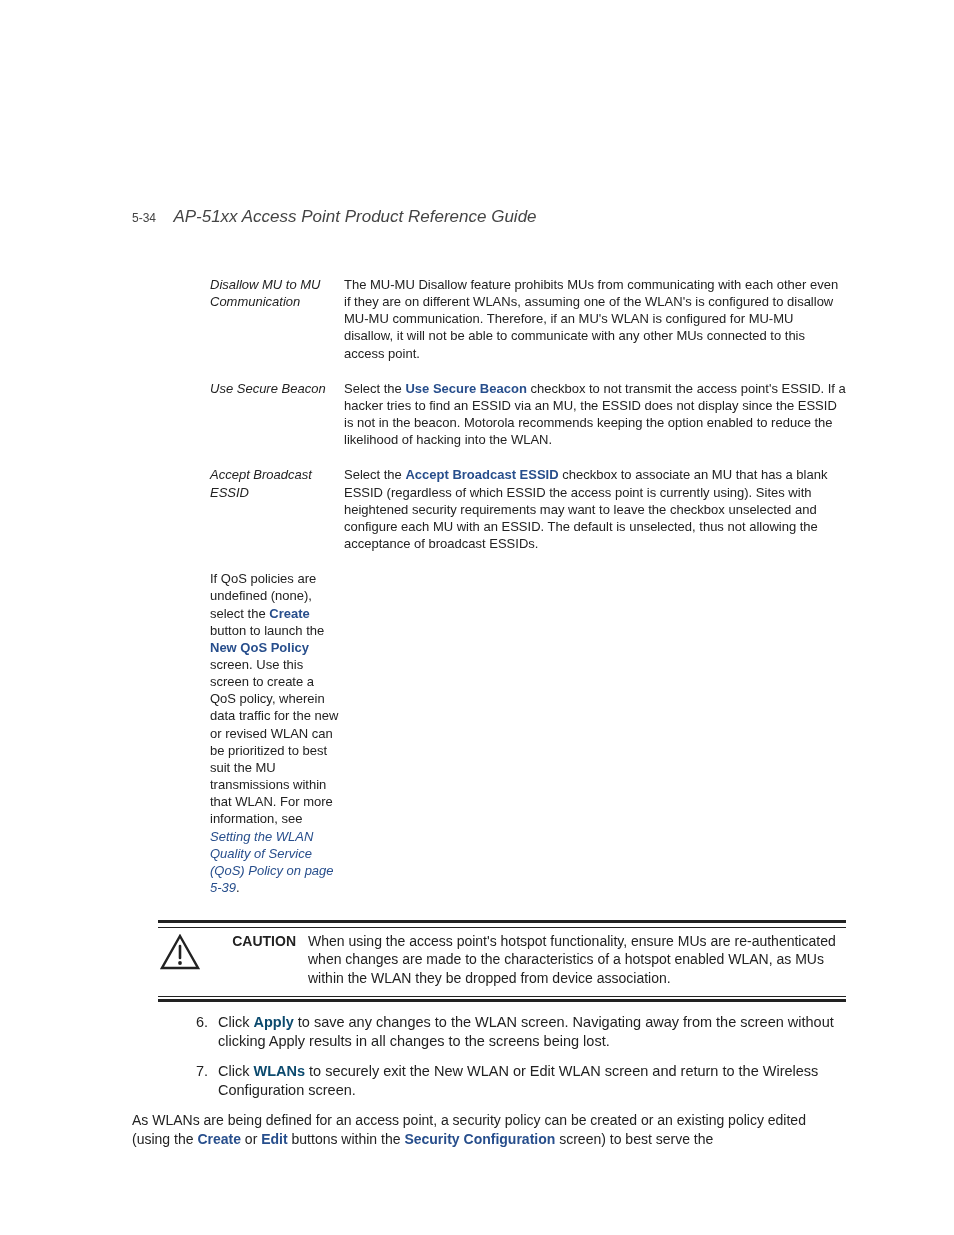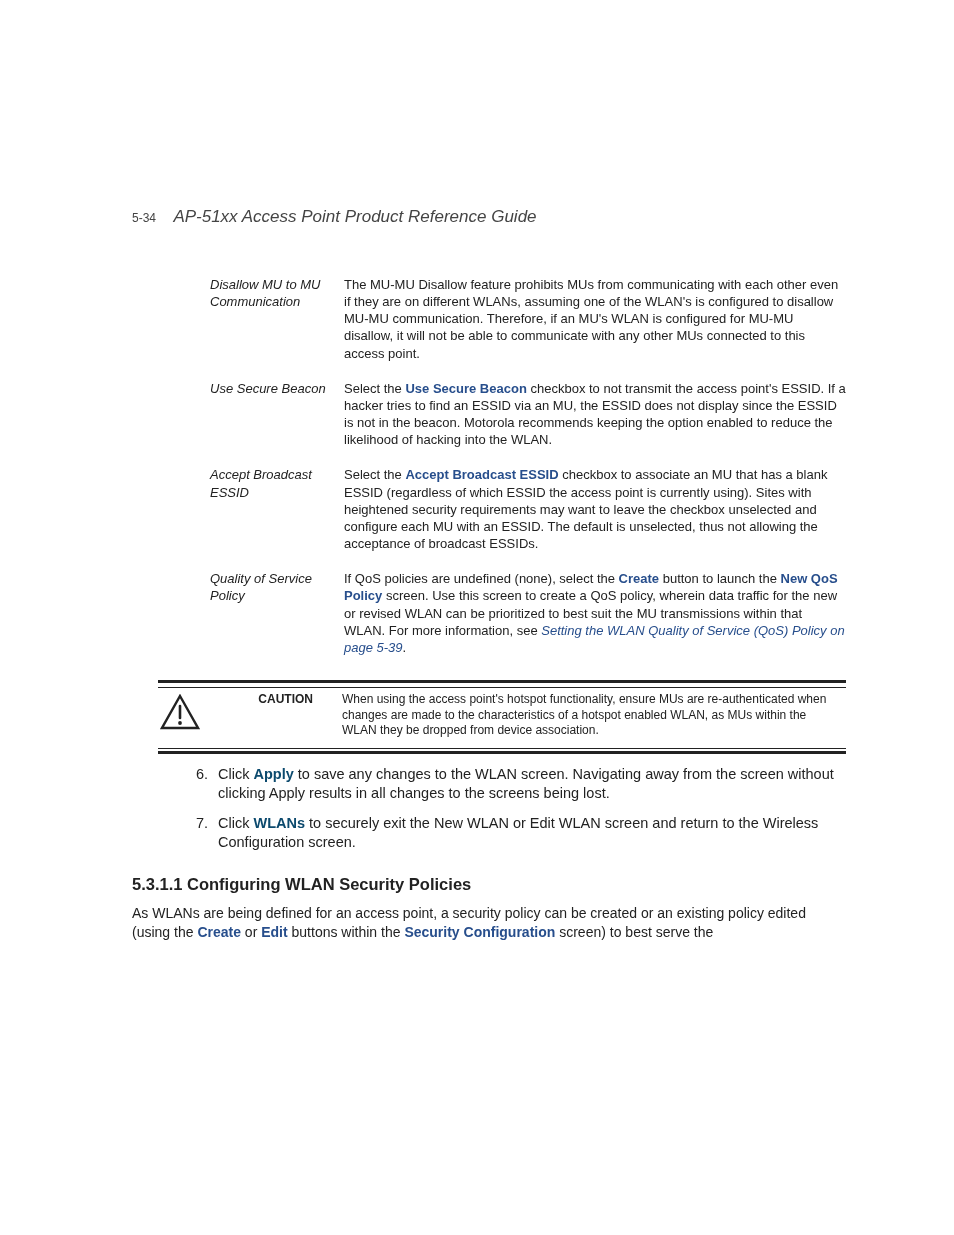--- a/index.html
+++ b/index.html
@@ -55,22 +55,22 @@
   }
   .desc a.cross {
     color: #274e8c;
     text-decoration: none;
     font-style: italic;
   }
   .caution-block {
     margin: 24px 0 0 26px;
     display: grid;
     grid-template-columns: 52px 80px 1fr;
-    column-gap: 23px;
-    font-size: 12px;
+    column-gap: 6px;
+    font-size: 14px;
     line-height: 1.3;
     padding: 8px 0 10px 0;
     position: relative;
   }
   .rule-top {
     position: absolute;
     left: 0;
     right: 0;
     border-top: 3px solid #222;
     top: 0;
@@ -158,21 +158,20 @@
       <div class="term">Use Secure Beacon</div>
       <div class="desc">
         <span>Select the </span><b class="ui">Use Secure Beacon</b><span> checkbox to not transmit the access point's ESSID. If a hacker tries to find an ESSID via an MU, the ESSID does not display since the ESSID is not in the beacon. Motorola recommends keeping the option enabled to reduce the likelihood of hacking into the WLAN.</span>
       </div>
 
       <div class="term">Accept Broadcast ESSID</div>
       <div class="desc">
         <span>Select the </span><b class="ui">Accept Broadcast ESSID</b><span> checkbox to associate an MU that has a blank ESSID (regardless of which ESSID the access point is currently using). Sites with heightened security requirements may want to leave the checkbox unselected and configure each MU with an ESSID. The default is unselected, thus not allowing the acceptance of broadcast ESSIDs.</span>
       </div>
 
-      <div class="term">Quality of Service Policy</div>
       <div class="desc">
         <span>If QoS policies are undefined (none), select the </span><b class="ui">Create</b><span> button to launch the </span><b class="ui">New QoS Policy</b><span> screen. Use this screen to create a QoS policy, wherein data traffic for the new or revised WLAN can be prioritized to best suit the MU transmissions within that WLAN. For more information, see </span><a class="cross" href="#">Setting the WLAN Quality of Service (QoS) Policy on page 5-39</a><span>.</span>
       </div>
     </div>
 
     <div class="caution-block">
       <div class="rule-top"></div>
       <div class="caution-icon">
         <svg width="40" height="38" viewBox="0 0 40 38">
           <polygon points="20,2 38,34 2,34" fill="none" stroke="#222" stroke-width="2.4"></polygon>
@@ -193,20 +192,19 @@
         </div>
       </div>
       <div class="step">
         <div class="step-num">7.</div>
         <div>
           <span>Click </span><b class="ui">WLANs</b><span> to securely exit the New WLAN or Edit WLAN screen and return to the Wireless Configuration screen.</span>
         </div>
       </div>
     </div>
 
-    <div class="h3">5.3.1.1  Configuring WLAN Security Policies</div>
 
     <div class="para">
       <span>As WLANs are being defined for an access point, a security policy can be created or an existing policy edited (using the </span><b class="ui">Create</b><span> or </span><b class="ui">Edit</b><span> buttons within the </span><b class="ui">Security Configuration</b><span> screen) to best serve the</span>
     </div>
 
   </div>
 </div>
 
 </body></html>

